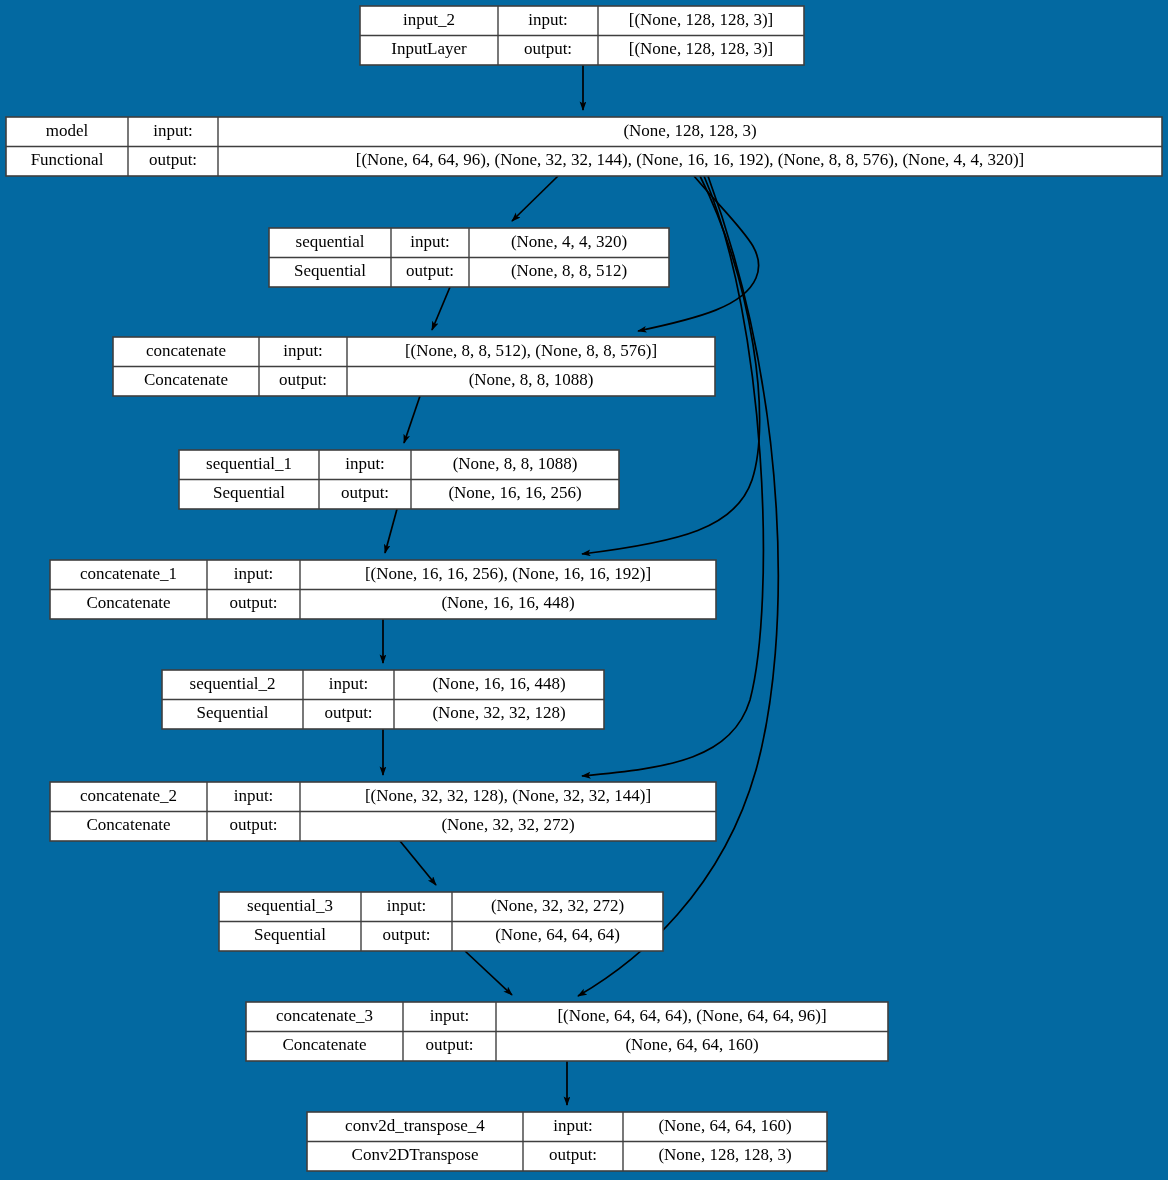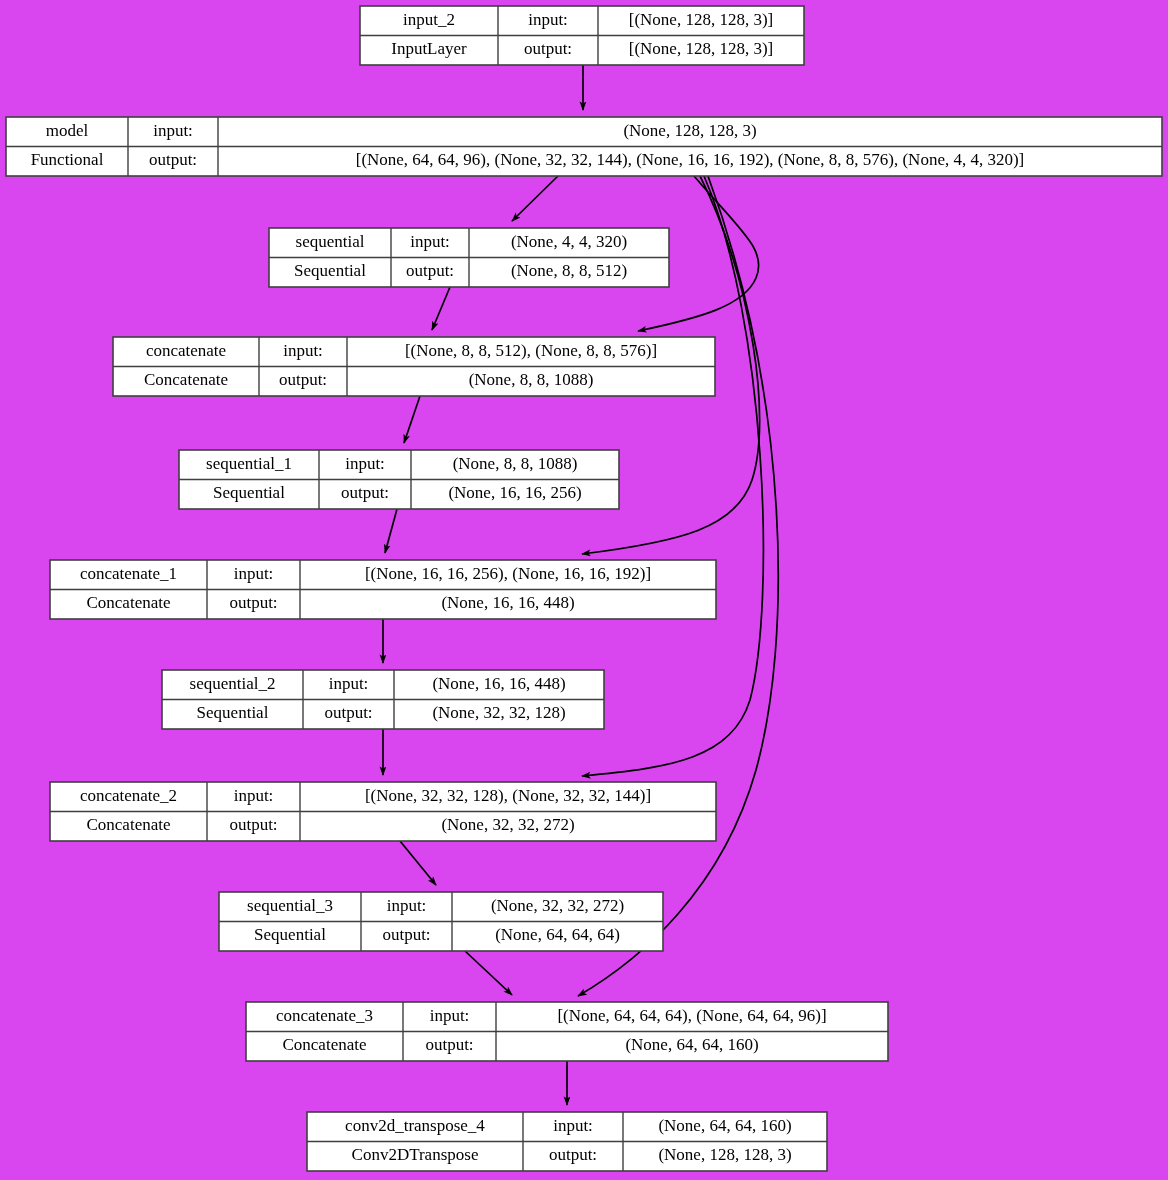--- a/index.html
+++ b/index.html
@@ -4,21 +4,21 @@
 <style>
   html, body {
     margin: 0;
     padding: 0;
     background: #ffffff;
   }
   #diagram-root {
     position: relative;
     width: 1168px;
     height: 1180px;
-    background: #d946ef;
+    background: #0369a1;
     font-family: "Liberation Serif", "DejaVu Serif", serif;
     overflow: hidden;
   }
   svg#graph {
     position: absolute;
     top: 0;
     left: 0;
     width: 1168px;
     height: 1180px;
   }

